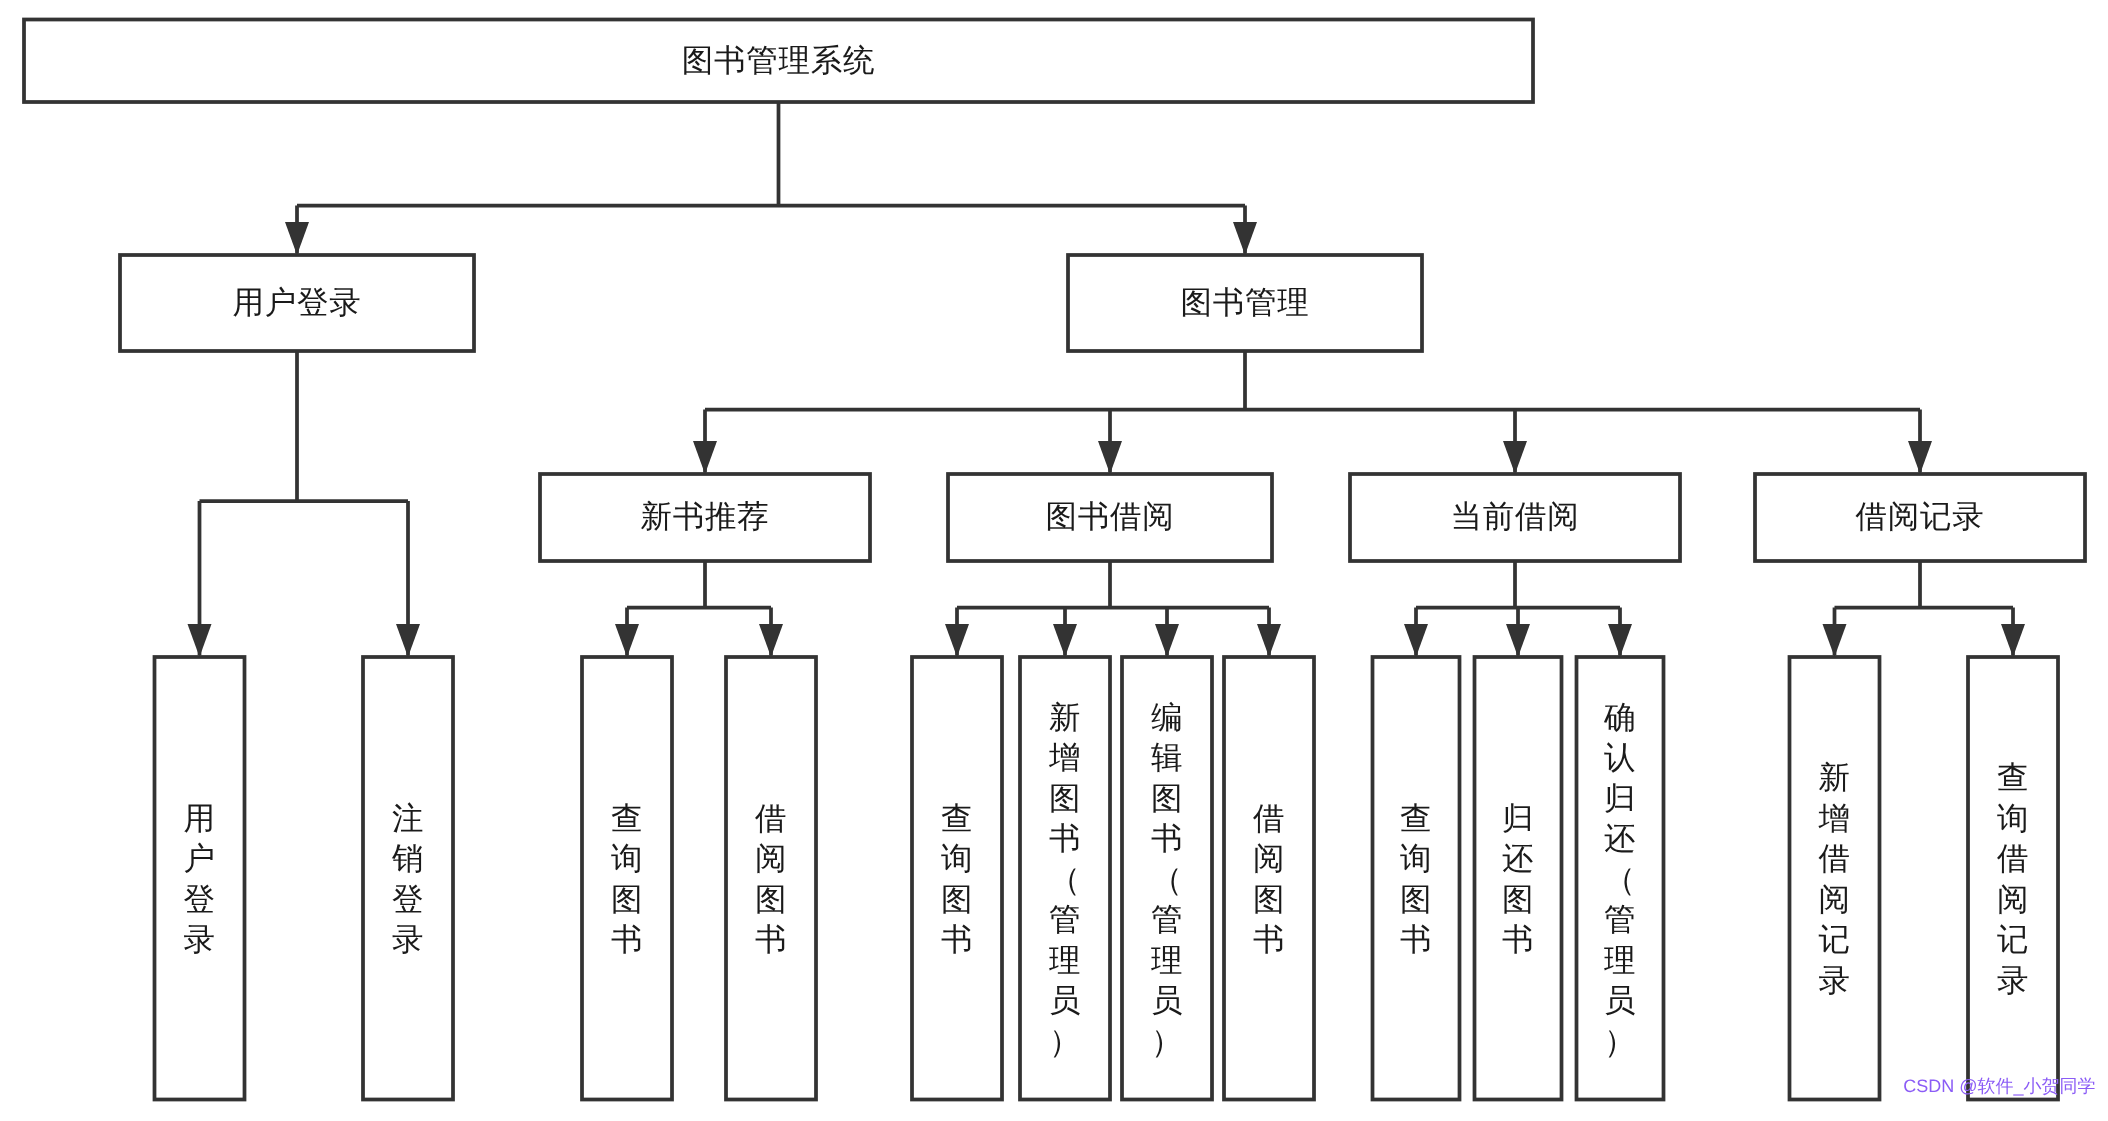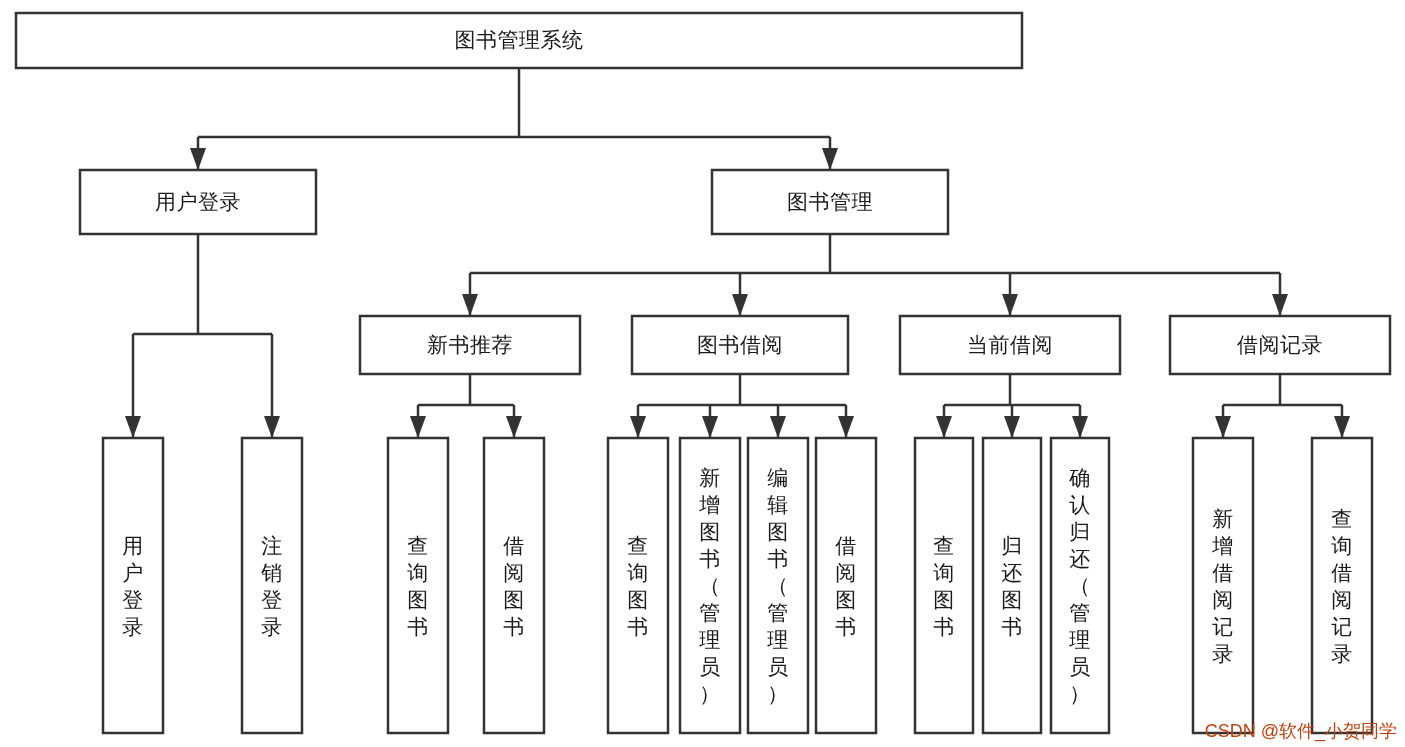--- a/index.html
+++ b/index.html
@@ -52,24 +52,24 @@
     stroke-width: 2.5;
     fill: none;
   }
   .arrow-head {
     fill: #333333;
     stroke: none;
   }
   .watermark {
     position: absolute;
     right: 8px;
-    bottom: 4px;
-    font-family: "Liberation Sans", "DejaVu Sans", sans-serif;
-    font-size: 18px;
-    color: #c2410c;
+    bottom: 14px;
+    font-family: "Liberation Sans", "DejaVu Sans", sans-serif;
+    font-size: 12px;
+    color: #8b5cf6;
     white-space: nowrap;
     user-select: none;
   }
 </style>
 </head>
 <body>
 
 <div id="diagram-root">
 
   <svg class="diagram-canvas" viewBox="0 0 1405 747" xmlns="http://www.w3.org/2000/svg">

